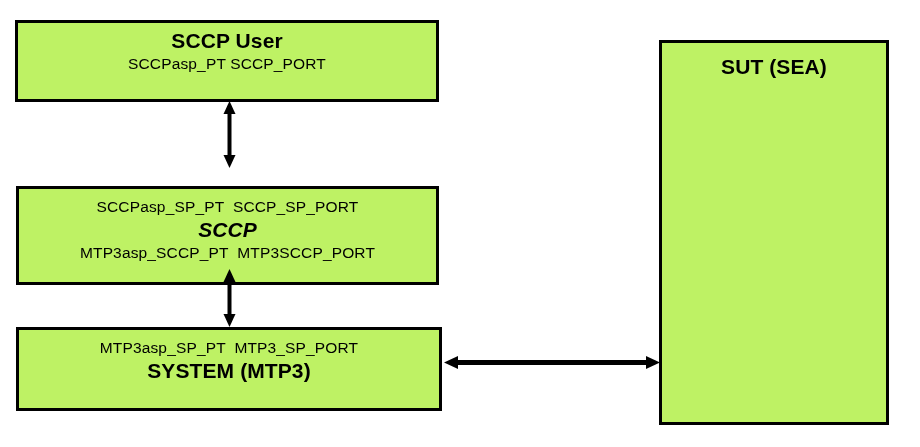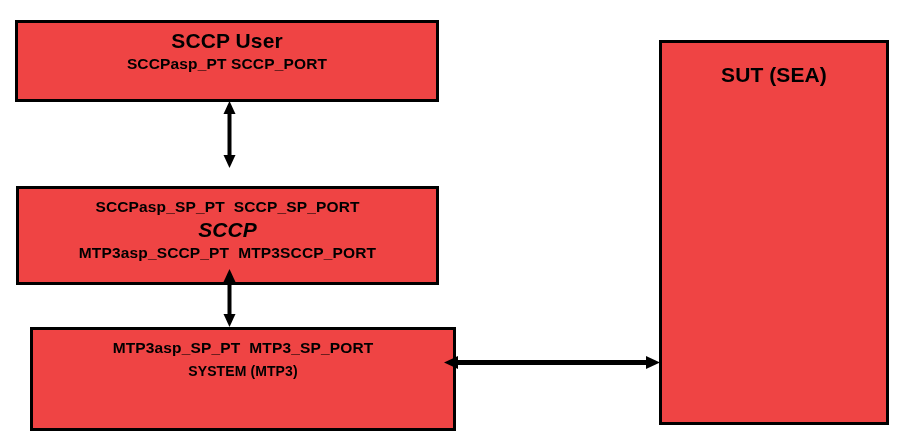--- a/index.html
+++ b/index.html
@@ -12,33 +12,33 @@
     width: 920px;
     height: 447px;
     background: #ffffff;
     font-family: "Liberation Sans", sans-serif;
     overflow: hidden;
   }
   .node-box {
     position: absolute;
     box-sizing: border-box;
     border: 3px solid #000000;
-    background: #ef4444;
+    background: #bef264;
     display: flex;
     flex-direction: column;
     align-items: center;
   }
   .node-title {
     font-weight: bold;
     color: #000000;
     white-space: pre;
     letter-spacing: 0.1px;
   }
   .node-port {
-    font-weight: bold;
+    font-weight: normal;
     color: #000000;
     white-space: pre;
     letter-spacing: 0.15px;
   }
 
   
   #box-sccp-user {
     left: 15px; top: 20px; width: 424px; height: 82px;
     justify-content: flex-start;
     padding-top: 5px;
@@ -50,34 +50,34 @@
   #box-sccp {
     left: 16px; top: 186px; width: 423px; height: 99px;
     justify-content: flex-start;
     padding-top: 7px;
   }
   #box-sccp .node-title { font-size: 21px; line-height: 25px; font-style: italic; }
   #box-sccp .node-port  { font-size: 15.5px; line-height: 21px; }
 
   
   #box-system {
-    left: 30px; top: 327px; width: 426px; height: 104px;
+    left: 16px; top: 327px; width: 426px; height: 84px;
     justify-content: flex-start;
     padding-top: 8px;
   }
-  #box-system .node-title { font-size: 14px; line-height: 26px; }
+  #box-system .node-title { font-size: 21px; line-height: 26px; }
   #box-system .node-port  { font-size: 15.5px; line-height: 20px; }
 
   
   #box-sut {
     left: 659px; top: 40px; width: 230px; height: 385px;
     justify-content: flex-start;
     padding-top: 11px;
   }
-  #box-sut .node-title { font-size: 21px; line-height: 26px; margin-top: 8px; }
+  #box-sut .node-title { font-size: 21px; line-height: 26px; }
 
   
   .connector { position: absolute; }
   .connector svg { display: block; overflow: visible; }
   #conn-user-sccp   { left: 210px; top: 100px; }
   #conn-sccp-system { left: 210px; top: 267px; }
   #conn-system-sut  { left: 440px; top: 348px; }
 </style>
 </head>
 <body>

